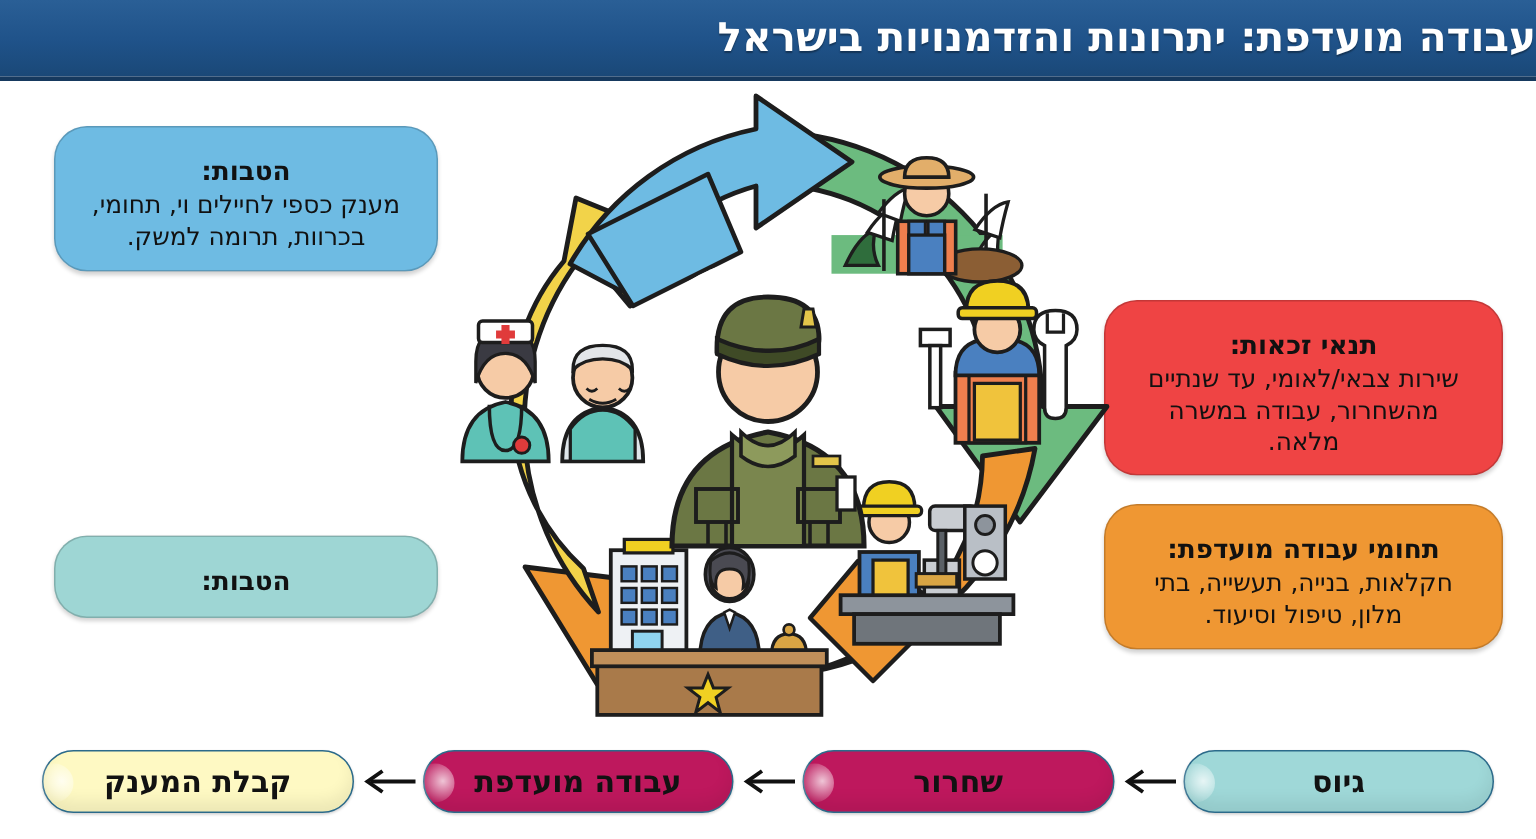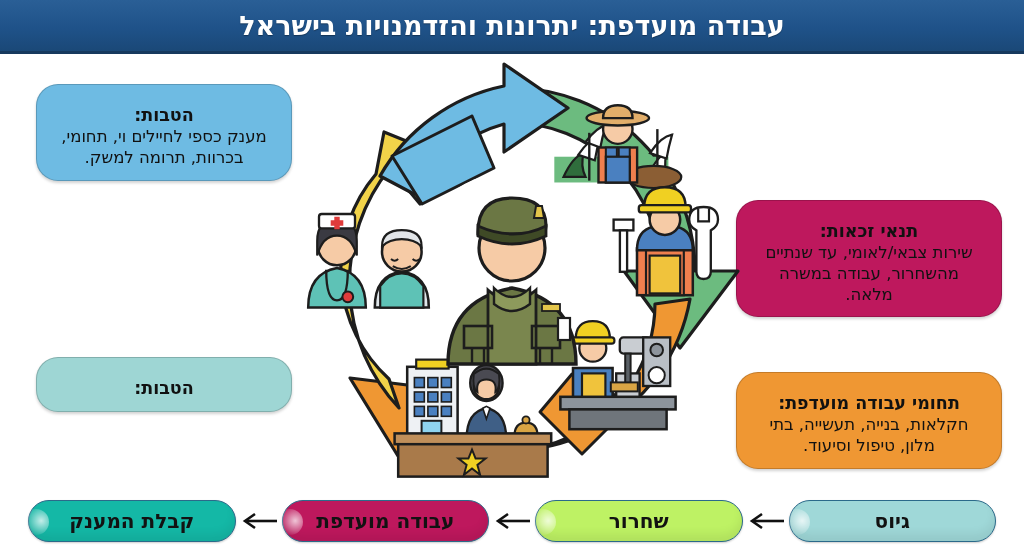--- a/index.html
+++ b/index.html
@@ -22,21 +22,21 @@
   
   .header {
     position: absolute;
     left: 0; top: 0;
     width: 1024px;
     height: 54px;
     background: linear-gradient(180deg, #2a5f96 0%, #1f5289 55%, #1a4877 100%);
     border-bottom: 3px solid #16395e;
     display: flex;
     align-items: center;
-    justify-content: center;
+    justify-content: flex-start;
   }
   .header-title {
     color: #ffffff;
     font-size: 27px;
     font-weight: bold;
     letter-spacing: 0px;
     direction: rtl;
     white-space: nowrap;
     text-shadow: 0 1px 1px rgba(0,0,0,.35);
   }
@@ -58,21 +58,21 @@
     font-weight: bold;
     font-size: 17.5px;
     display: block;
     margin-bottom: 1px;
   }
   .card .card-body { display: block; }
 
   
   #card-what    { right: 22px; top: 84px;  width: 266px; background: #6cbb7f; }
   #card-elig    { right: 22px; top: 200px; width: 266px; background: #f2d349; }
-  #card-fields  { right: 22px; top: 336px; width: 266px; background: #ef9733; margin-top: 36px; }
+  #card-fields  { right: 22px; top: 336px; width: 266px; background: #ef9733; }
 
   
   #card-benefits-1 { left: 36px; top: 84px;  width: 256px; background: #6ebbe3; }
   #card-benefits-2 { left: 36px; top: 357px; width: 256px; background: #9ed6d4; }
 
   
   #cycle {
     position: absolute;
     left: 272px;
     top: 56px;
@@ -131,21 +131,21 @@
 </head>
 <body>
 
 <div id="page">
 
   <div class="header" style="background: linear-gradient(rgb(42, 95, 150) 0%, rgb(31, 82, 137) 55%, rgb(26, 72, 119) 100%);">
     <div class="header-title">עבודה מועדפת: יתרונות והזדמנויות בישראל</div>
   </div>
 
 
-  <div class="card" id="card-elig" style="background: #be185d; margin-left: 37px;">
+  <div class="card" id="card-elig" style="background: #ef4444; margin-left: 37px;">
     <span class="card-title">תנאי זכאות:</span>
     <span class="card-body">שירות צבאי/לאומי, עד שנתיים מהשחרור, עבודה במשרה מלאה.</span>
   </div>
 
   <div class="card" id="card-fields" style="background: rgb(239, 151, 51);">
     <span class="card-title">תחומי עבודה מועדפת:</span>
     <span class="card-body">חקלאות, בנייה, תעשייה, בתי מלון, טיפול וסיעוד.</span>
   </div>
 
   <div class="card" id="card-benefits-1" style="background: rgb(110, 187, 227);">
@@ -333,21 +333,21 @@
       <span>גיוס</span>
     </div>
 
     <div class="flow-arrow">
       <svg width="40" height="20" viewBox="0 0 40 20">
         <line x1="38" y1="10" x2="8" y2="10" stroke="#111" stroke-width="2.6"></line>
         <polyline points="16,3 6,10 16,17" fill="none" stroke="#111" stroke-width="2.6"></polyline>
       </svg>
     </div>
 
-    <div class="flow-step" id="flow-1" style="background: #bef264;">
+    <div class="flow-step" id="flow-1" style="background: #be185d;">
       <span>שחרור</span>
     </div>
 
     <div class="flow-arrow">
       <svg width="40" height="20" viewBox="0 0 40 20">
         <line x1="38" y1="10" x2="8" y2="10" stroke="#111" stroke-width="2.6"></line>
         <polyline points="16,3 6,10 16,17" fill="none" stroke="#111" stroke-width="2.6"></polyline>
       </svg>
     </div>
 
@@ -355,19 +355,19 @@
       <span>עבודה מועדפת</span>
     </div>
 
     <div class="flow-arrow">
       <svg width="40" height="20" viewBox="0 0 40 20">
         <line x1="38" y1="10" x2="8" y2="10" stroke="#111" stroke-width="2.6"></line>
         <polyline points="16,3 6,10 16,17" fill="none" stroke="#111" stroke-width="2.6"></polyline>
       </svg>
     </div>
 
-    <div class="flow-step" id="flow-3" style="background: #14b8a6; text-align: right;">
+    <div class="flow-step" id="flow-3" style="background: #fef9c3; text-align: right;">
       <span>קבלת המענק</span>
     </div>
 
   </div>
 
 </div>
 
 </body></html>

